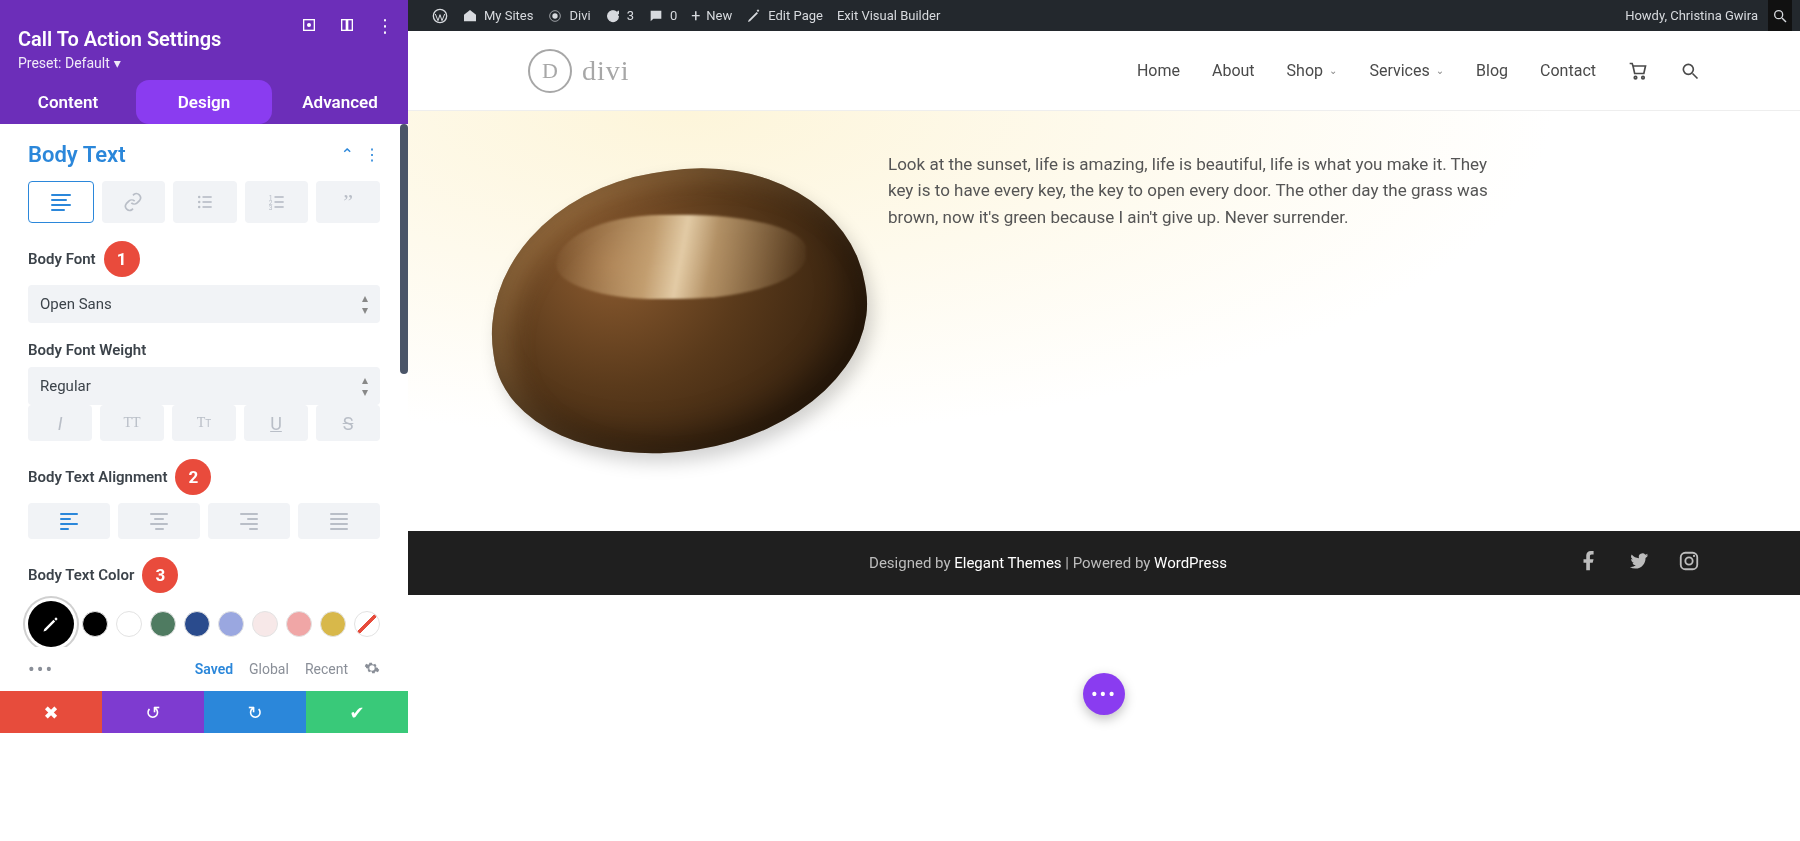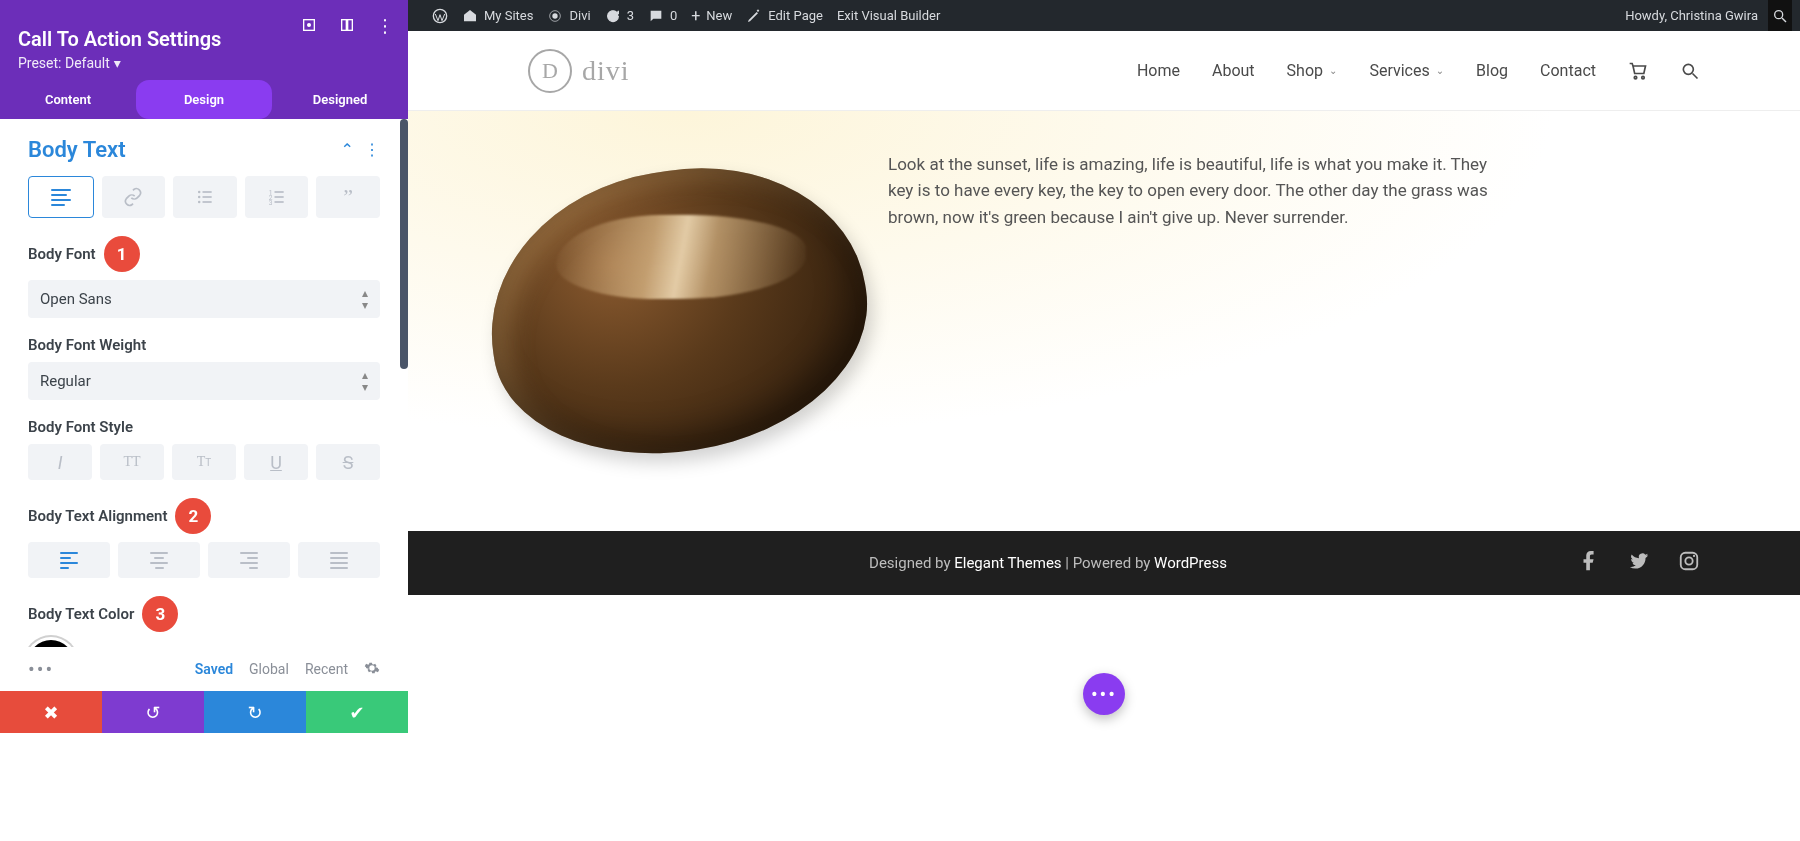--- a/index.html
+++ b/index.html
@@ -7,21 +7,21 @@
 
 
 .settings-panel { width: 408px; height: 733px; background: #fff; display: flex; flex-direction: column; position: relative; }
 .panel-header { background: #6c2eb9; color: #fff; padding: 12px 18px 8px; position: relative; }
 .panel-title { font-size: 20px; font-weight: 600; margin-top: 15px; }
 .panel-preset { font-size: 14px; opacity: .9; margin-top: 4px; display: inline-flex; align-items: center; gap: 4px; cursor: pointer; }
 .panel-header-icons { position: absolute; right: 14px; top: 16px; display: flex; gap: 20px; }
 .panel-header-icons span { width: 18px; height: 18px; display: inline-flex; align-items: center; justify-content: center; cursor: pointer; color: #fff; }
 
 .panel-tabs { display: flex; background: #6c2eb9; }
-.panel-tab { flex: 1; padding: 12px 4px; text-align: center; color: #fff; font-size: 13px; font-weight: 600; cursor: pointer; }
+.panel-tab { flex: 1; padding: 12px 4px; text-align: center; color: #fff; font-size: 17px; font-weight: 600; cursor: pointer; }
 .panel-tab.active { background: #8a3cf0; border-radius: 13px; }
 
 .panel-body { flex: 1; overflow-y: auto; padding: 18px 28px 8px; position: relative; }
 .section-title-row { display: flex; align-items: center; justify-content: space-between; margin-bottom: 14px; }
 .section-title { color: #2b87da; font-size: 22px; font-weight: 600; }
 .section-title-actions { display: flex; gap: 10px; color: #2b87da; }
 .section-title-actions span { cursor: pointer; font-size: 16px; }
 
 .text-type-row { display: flex; gap: 8px; margin-bottom: 18px; }
 .tt-btn { flex: 1; height: 42px; background: #f1f3f6; border-radius: 4px; display: flex; align-items: center; justify-content: center; cursor: pointer; color: #b9bec7; }
@@ -125,21 +125,21 @@
             <rect x="13" y="4" width="7" height="16"></rect>
           </svg>
       </span>
       <span style="font-size:18px;">⋮</span>
     </div>
   </div>
 
   <div class="panel-tabs">
     <div class="panel-tab">Content</div>
     <div class="panel-tab active">Design</div>
-    <div class="panel-tab">Designed</div>
+    <div class="panel-tab">Advanced</div>
   </div>
 
   <div class="panel-body">
     <div class="scrollbar-fake"></div>
 
     <div class="section-title-row">
       <div class="section-title">Body Text</div>
       <div class="section-title-actions">
         <span>⌃</span>
         <span>⋮</span>
@@ -194,21 +194,20 @@
       <span>Open Sans</span>
       <span class="sel-caret">▴<br>▾</span>
     </div>
 
     <div class="field-label">Body Font Weight</div>
     <div class="select">
       <span>Regular</span>
       <span class="sel-caret">▴<br>▾</span>
     </div>
 
-    <div class="field-label">Body Font Style</div>
     <div class="style-row">
       <div class="style-btn">
           <span style="font-style:italic;">I</span>
         </div>
       <div class="style-btn">
           <span class="tt">TT</span>
         </div>
       <div class="style-btn">
           <span class="tt">T<small style="font-size:10px;">T</small></span>
         </div>

